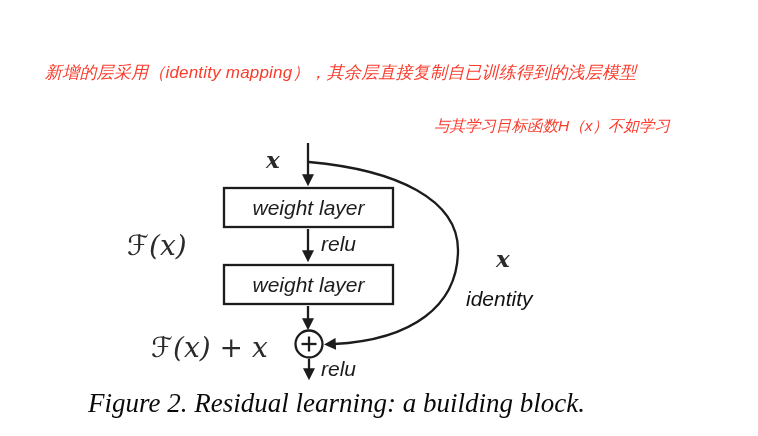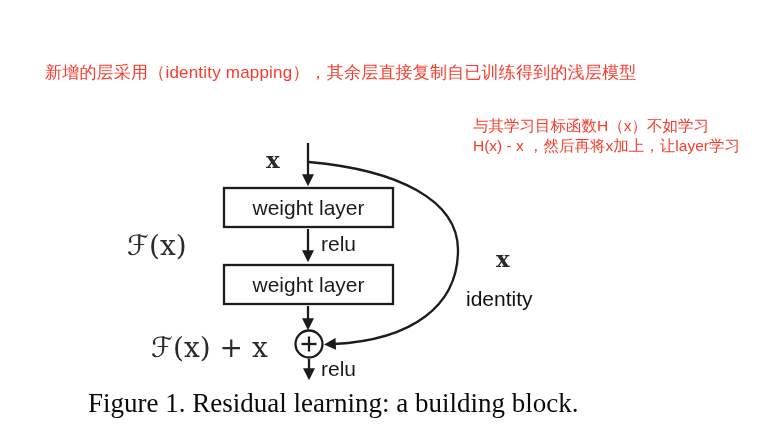--- a/index.html
+++ b/index.html
@@ -3,34 +3,35 @@
 <meta charset="utf-8">
 <style>
   * { margin: 0; padding: 0; box-sizing: border-box; }
   body { background: #ffffff; font-family: "Liberation Sans", sans-serif; }
   .canvas {
     position: relative;
     width: 758px;
     height: 436px;
     background: #ffffff;
     overflow: hidden;
+    font-style: italic;
   }
   .note-top {
     position: absolute;
     left: 45px;
     top: 61px;
     color: #fa3b2c;
     font-size: 17px;
     letter-spacing: 0.2px;
     white-space: nowrap;
     font-family: "Liberation Sans", sans-serif;
   }
   .note-side {
     position: absolute;
-    left: 473px;
+    left: 434px;
     top: 116px;
     color: #fa3b2c;
     font-size: 15.5px;
     line-height: 19.5px;
     font-family: "Liberation Sans", sans-serif;
   }
   .diagram-svg {
     position: absolute;
     left: 0;
     top: 0;
@@ -73,21 +74,20 @@
 </style>
 </head>
 <body>
 
 <div class="canvas">
 
   <div class="note-top">新增的层采用（identity mapping），其余层直接复制自已训练得到的浅层模型</div>
 
   <div class="note-side">
     <div>与其学习目标函数H（x）不如学习</div>
-    <div>H(x) - x ，然后再将x加上，让layer学习</div>
   </div>
 
   <svg class="diagram-svg" width="758" height="436" viewBox="0 0 758 436">
     <defs>
       <marker id="arrow" viewBox="0 0 10 10" refX="1.5" refY="5" markerUnits="userSpaceOnUse" markerWidth="12" markerHeight="12" orient="auto">
         <path d="M0,0 L10,5 L0,10 z" fill="#1c1c1c"></path>
       </marker>
     </defs>
 
     <line x1="308" y1="143" x2="308" y2="176" stroke="#1c1c1c" stroke-width="2.3" marker-end="url(#arrow)"></line>
@@ -117,15 +117,15 @@
 
     <text class="math-label" x="151" y="357">ℱ(x) + x</text>
 
     <line x1="309" y1="359" x2="309" y2="370" stroke="#1c1c1c" stroke-width="2.3" marker-end="url(#arrow)"></line>
     <text class="relu-label" x="321" y="376">relu</text>
 
     <text class="x-label" x="496" y="267">x</text>
     <text class="identity-label" x="466" y="306">identity</text>
   </svg>
 
-  <div class="caption">Figure 1. Residual learning: a building block.</div>
+  <div class="caption">Figure 2. Residual learning: a building block.</div>
 
 </div>
 
 </body></html>

